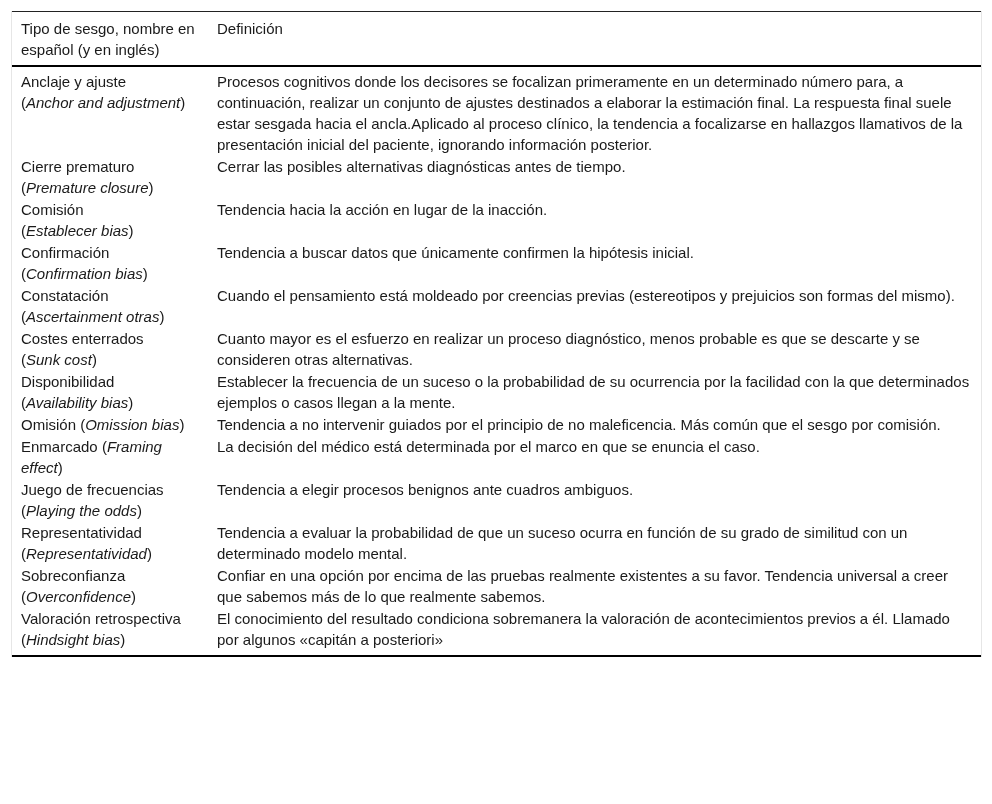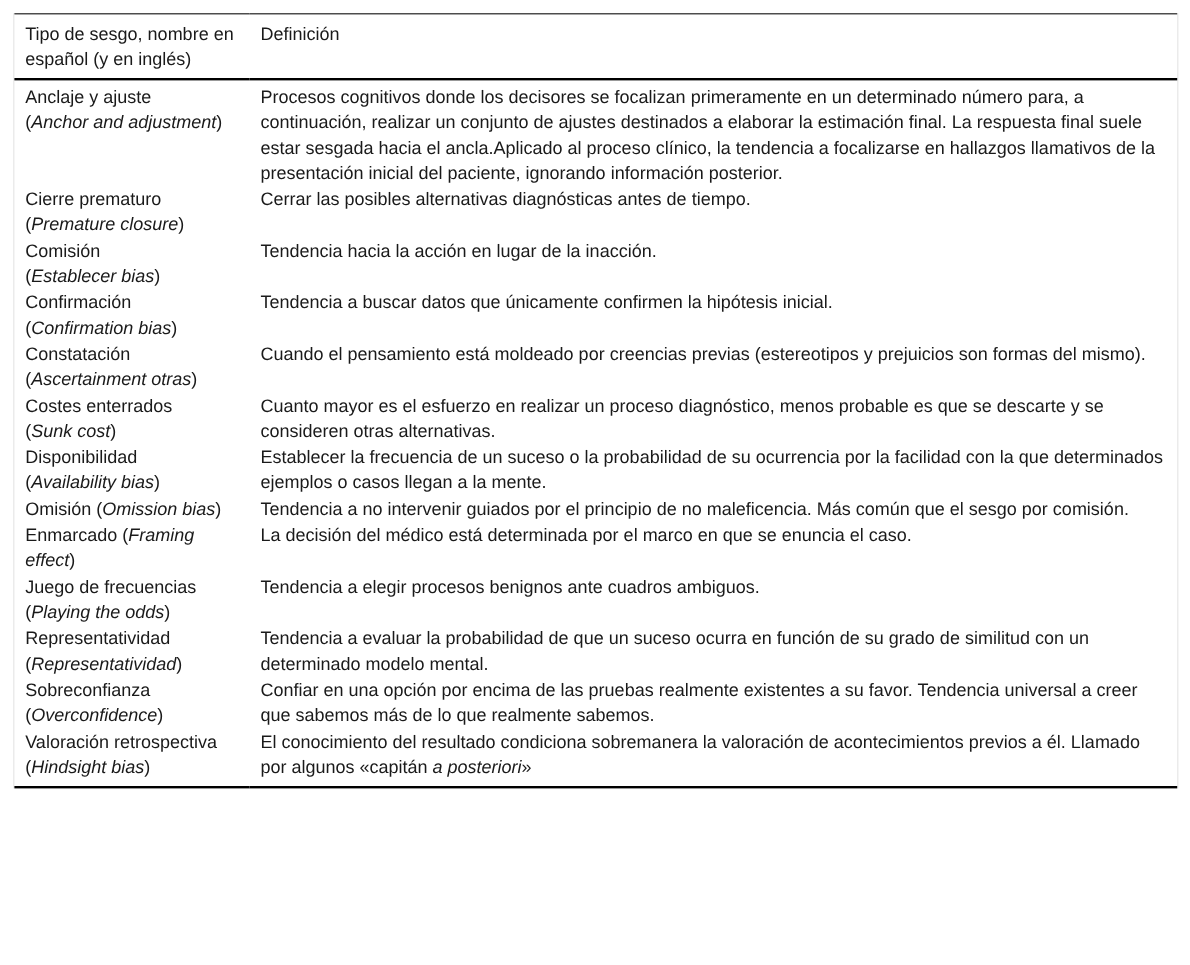--- a/index.html
+++ b/index.html
@@ -43,21 +43,21 @@
       padding: 6px 9px 5px 9px;
     }
     tbody td {
       vertical-align: top;
       padding: 0 9px 1px 9px;
     }
     tbody tr:first-child td { padding-top: 4px; }
     tbody tr:last-child td { padding-bottom: 5px; }
     tbody tr:last-child { border-bottom: 2px solid #000; }
     .en { font-style: italic; }
-    .def-it { font-style: italic; }
+    .def-it { }
   </style>
 </head>
 <body>
 
 <div class="table-wrap">
   <table>
     <colgroup>
         <col class="c1">
         <col class="c2">
       </colgroup>

